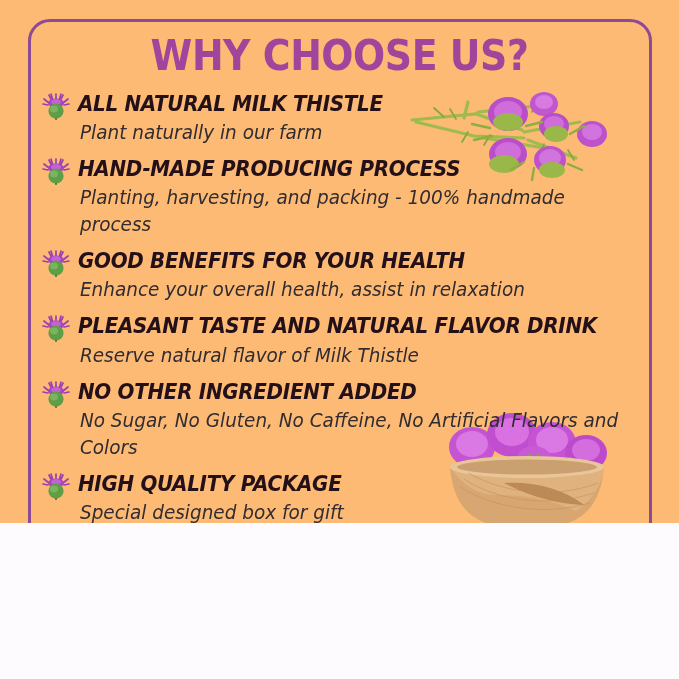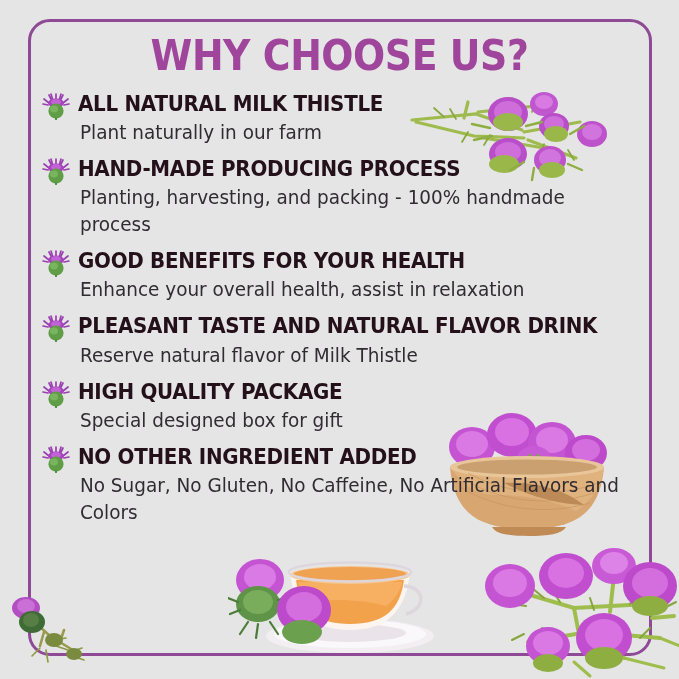--- a/index.html
+++ b/index.html
@@ -10,22 +10,22 @@
     width: 679px;
     height: 679px;
     background: #fdfbfd;
     font-family: "Liberation Sans", sans-serif;
     overflow: hidden;
   }
 
   #poster {
     position: relative;
     width: 679px;
-    height: 679px;
-    background: #e5e5e5;
+    height: 523px;
+    background: #fdba74;
     overflow: hidden;
   }
 
   
   .frame {
     position: absolute;
     left: 28px;
     top: 19px;
     width: 624px;
     height: 637px;
@@ -57,20 +57,21 @@
   .features {
     position: absolute;
     left: 42px;
     top: 92px;
     width: 600px;
   }
   .feature {
     position: relative;
     padding-left: 36px;
     margin-bottom: 11px;
+    font-style: italic;
   }
   .feature-head {
     font-family: "DejaVu Sans", sans-serif;
     font-size: 20.5px;
     font-weight: bold;
     letter-spacing: -0.3px;
     color: #241019;
     line-height: 1.18;
     white-space: nowrap;
     transform: scaleX(0.97);
@@ -437,44 +438,44 @@
             <path d="M11 9 L9 2"></path>
               <path d="M17 9 L19 2"></path>
           </g>
           <ellipse cx="14" cy="11" rx="8" ry="4.6" fill="#a845bd"></ellipse>
           <ellipse cx="14" cy="10" rx="5" ry="3" fill="#c163d6"></ellipse>
           <ellipse cx="14" cy="19" rx="7.6" ry="7.4" fill="#5f9e46"></ellipse>
           <ellipse cx="12" cy="17" rx="4" ry="3.4" fill="#79b55e"></ellipse>
           <path d="M14 26.4 L14 27.8" stroke="#3f7a2f" stroke-width="1.6" stroke-linecap="round"></path>
         </svg>
       </span>
+      <div class="feature-head">NO OTHER INGREDIENT ADDED</div>
+      <div class="feature-desc">No Sugar, No Gluten, No Caffeine, No Artificial Flavors and Colors</div>
+    </div>
+
+    <div class="feature">
+      <span class="bullet-icon">
+        <svg viewBox="0 0 28 28">
+          <g stroke="#9a3fb0" stroke-width="1.7" stroke-linecap="round">
+            <path d="M14 9 L14 2"></path>
+              <path d="M10 9 L7 3"></path>
+              <path d="M18 9 L21 3"></path>
+            <path d="M7 11 L2 7"></path>
+              <path d="M21 11 L26 7"></path>
+            <path d="M6 13 L1 12"></path>
+              <path d="M22 13 L27 12"></path>
+            <path d="M11 9 L9 2"></path>
+              <path d="M17 9 L19 2"></path>
+          </g>
+          <ellipse cx="14" cy="11" rx="8" ry="4.6" fill="#a845bd"></ellipse>
+          <ellipse cx="14" cy="10" rx="5" ry="3" fill="#c163d6"></ellipse>
+          <ellipse cx="14" cy="19" rx="7.6" ry="7.4" fill="#5f9e46"></ellipse>
+          <ellipse cx="12" cy="17" rx="4" ry="3.4" fill="#79b55e"></ellipse>
+          <path d="M14 26.4 L14 27.8" stroke="#3f7a2f" stroke-width="1.6" stroke-linecap="round"></path>
+        </svg>
+      </span>
       <div class="feature-head">HIGH QUALITY PACKAGE</div>
       <div class="feature-desc">Special designed box for gift</div>
     </div>
 
-    <div class="feature">
-      <span class="bullet-icon">
-        <svg viewBox="0 0 28 28">
-          <g stroke="#9a3fb0" stroke-width="1.7" stroke-linecap="round">
-            <path d="M14 9 L14 2"></path>
-              <path d="M10 9 L7 3"></path>
-              <path d="M18 9 L21 3"></path>
-            <path d="M7 11 L2 7"></path>
-              <path d="M21 11 L26 7"></path>
-            <path d="M6 13 L1 12"></path>
-              <path d="M22 13 L27 12"></path>
-            <path d="M11 9 L9 2"></path>
-              <path d="M17 9 L19 2"></path>
-          </g>
-          <ellipse cx="14" cy="11" rx="8" ry="4.6" fill="#a845bd"></ellipse>
-          <ellipse cx="14" cy="10" rx="5" ry="3" fill="#c163d6"></ellipse>
-          <ellipse cx="14" cy="19" rx="7.6" ry="7.4" fill="#5f9e46"></ellipse>
-          <ellipse cx="12" cy="17" rx="4" ry="3.4" fill="#79b55e"></ellipse>
-          <path d="M14 26.4 L14 27.8" stroke="#3f7a2f" stroke-width="1.6" stroke-linecap="round"></path>
-        </svg>
-      </span>
-      <div class="feature-head">NO OTHER INGREDIENT ADDED</div>
-      <div class="feature-desc">No Sugar, No Gluten, No Caffeine, No Artificial Flavors and Colors</div>
-    </div>
-
   </div>
 
 </div>
 
 </body></html>

